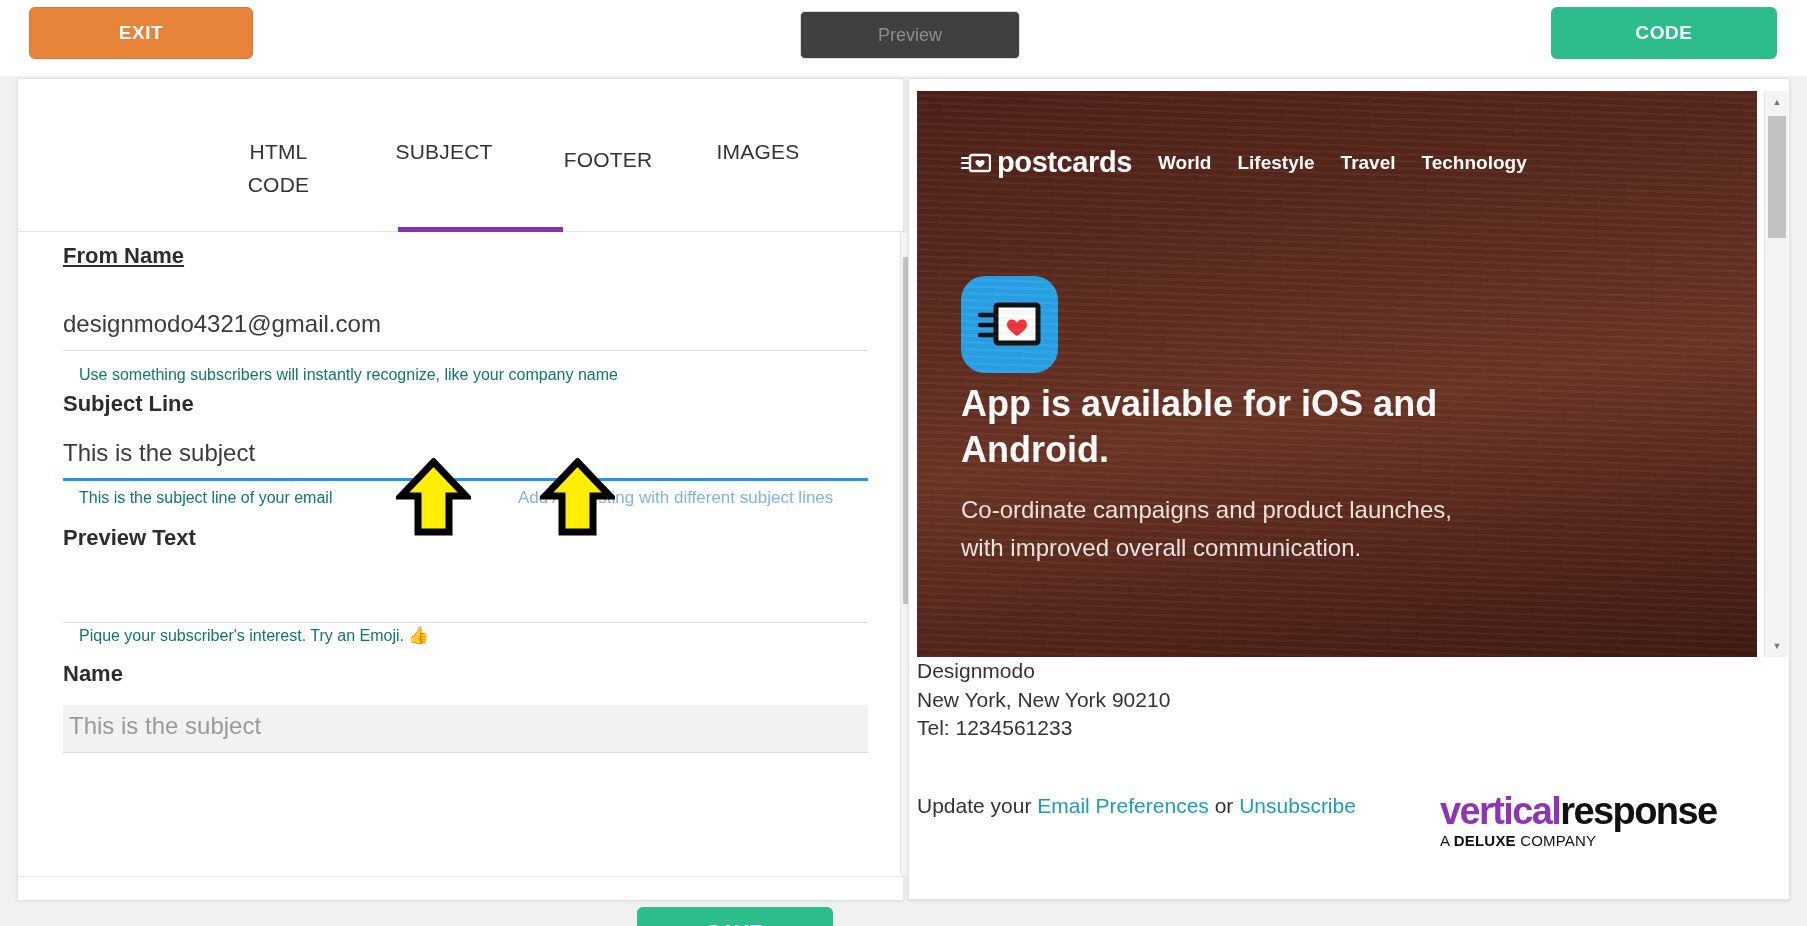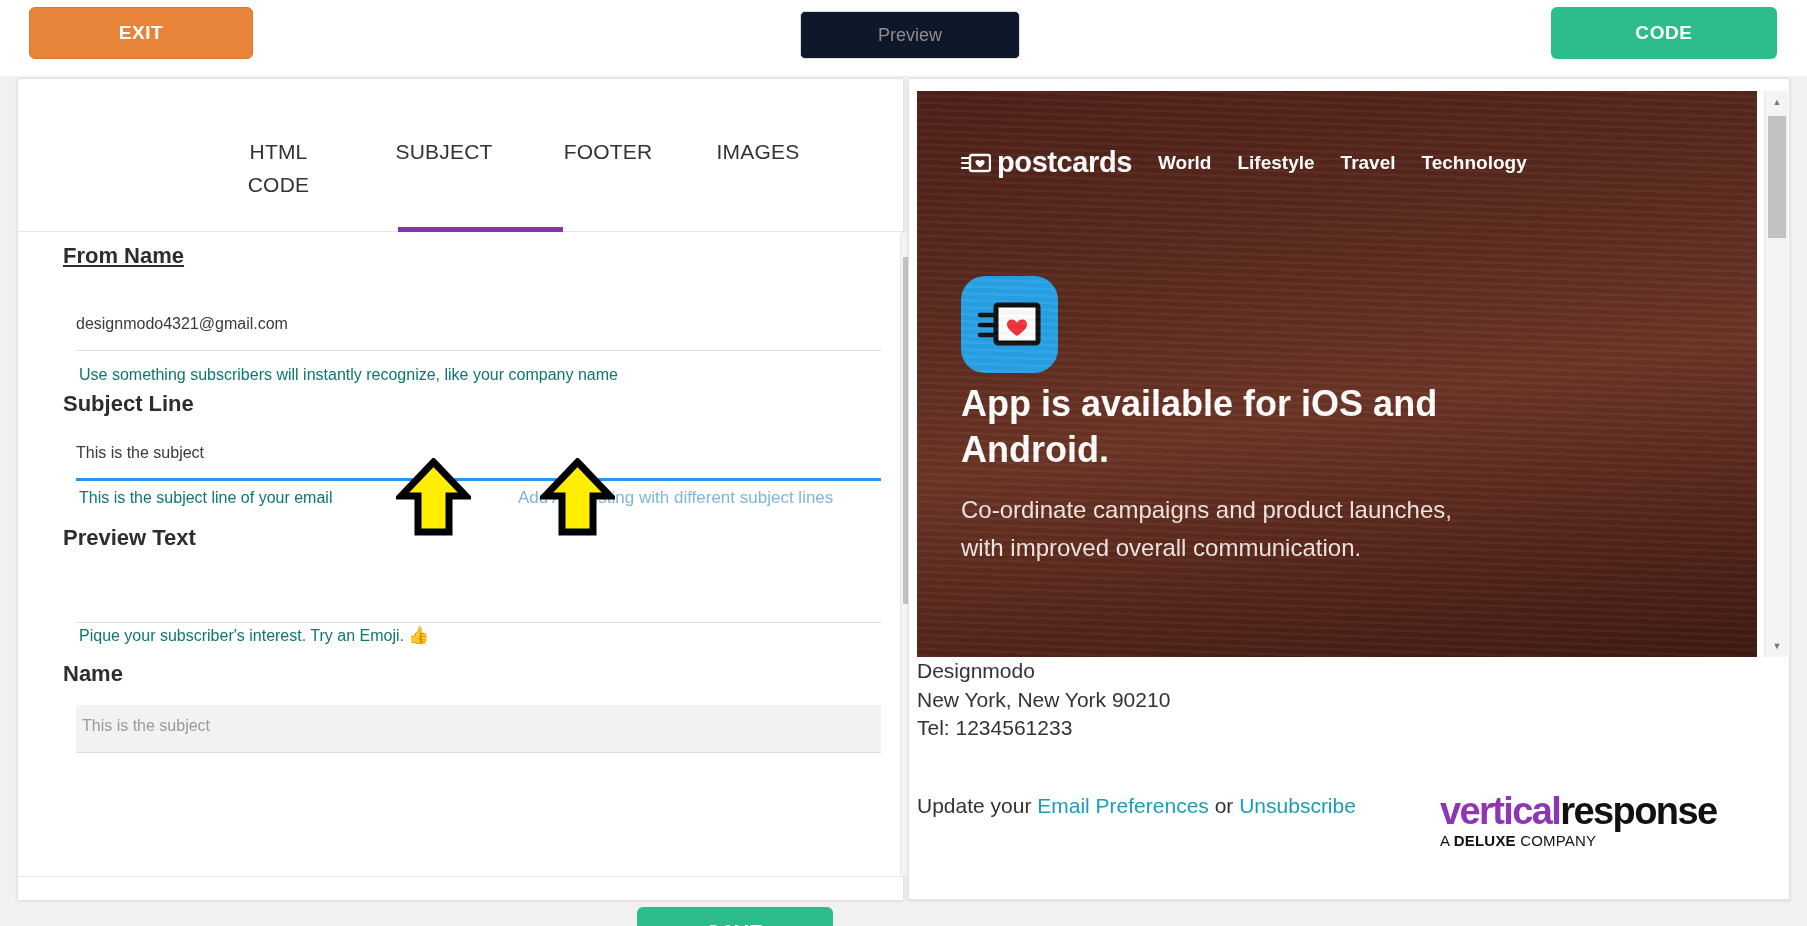--- a/index.html
+++ b/index.html
@@ -20,21 +20,21 @@
   }
   .btn-exit {
     position: absolute; left: 29px; top: 7px; width: 224px; height: 52px;
     background: #e8833a; border: 1px solid #d9782f; border-radius: 6px;
     color: #ffffff; font-size: 19px; font-weight: bold; letter-spacing: .6px;
     display: flex; align-items: center; justify-content: center;
     cursor: pointer;
   }
   .btn-preview {
     position: absolute; left: 800px; top: 11px; width: 220px; height: 48px;
-    background: #0f172a; border: 1px solid #dddddd; border-radius: 5px;
+    background: #404040; border: 1px solid #dddddd; border-radius: 5px;
     color: #8d8d8d; font-size: 18px;
     display: flex; align-items: center; justify-content: center;
     cursor: pointer;
   }
   .btn-next {
     position: absolute; left: 1551px; top: 7px; width: 226px; height: 52px;
     background: #2dbd8c; border-radius: 6px;
     color: #ffffff; font-size: 19px; font-weight: bold; letter-spacing: .6px;
     display: flex; align-items: center; justify-content: center;
     cursor: pointer;
@@ -57,42 +57,42 @@
     border-bottom: 1px solid #e6e6e6;
   }
   .tab {
     position: absolute; top: 56px; text-align: center;
     font-size: 21px; color: #333333; line-height: 33px;
     cursor: pointer; letter-spacing: .2px;
   }
   .tab.t0 { left: 20px;  width: 160px; }
   .tab.t1 { left: 198px; width: 125px; }
   .tab.t2 { left: 356px; width: 140px; }
-  .tab.t3 { left: 520px; width: 140px; }
+  .tab.t3 { left: 520px; width: 140px; margin-top: 8px; }
   .tab.t4 { left: 670px; width: 140px; }
   .tab .l2 { display: block; }
   .tab-underline {
     position: absolute; left: 380px; top: 148px; width: 165px; height: 5px;
     background: #8b2fae;
   }
 
   
   .form-view {
     position: absolute; left: 0; top: 154px; width: 885px; height: 642px;
     overflow: hidden; background: #ffffff;
   }
   .field-label {
     position: absolute; font-size: 22px; font-weight: bold; color: #2d2d2d;
     left: 45px;
   }
   .field-input {
-    position: absolute; left: 58px; width: 805px; height: 48px;
+    position: absolute; left: 45px; width: 805px; height: 48px;
     border: none; border-bottom: 1px solid #dcdcdc; background: transparent;
     font-family: "Liberation Sans", sans-serif;
-    font-size: 16px; color: #3a3a3a; padding: 0 0 6px 0;
+    font-size: 24px; color: #3a3a3a; padding: 0 0 6px 0;
     outline: none;
   }
   .field-input.focus { border-bottom: 3px solid #2196f3; }
   .field-input.disabled {
     background: #f2f2f2; color: #9a9a9a; border-bottom: 1px solid #dcdcdc;
     padding-left: 6px;
   }
   .field-help {
     position: absolute; left: 61px; font-size: 16px; color: #0f766e;
   }

